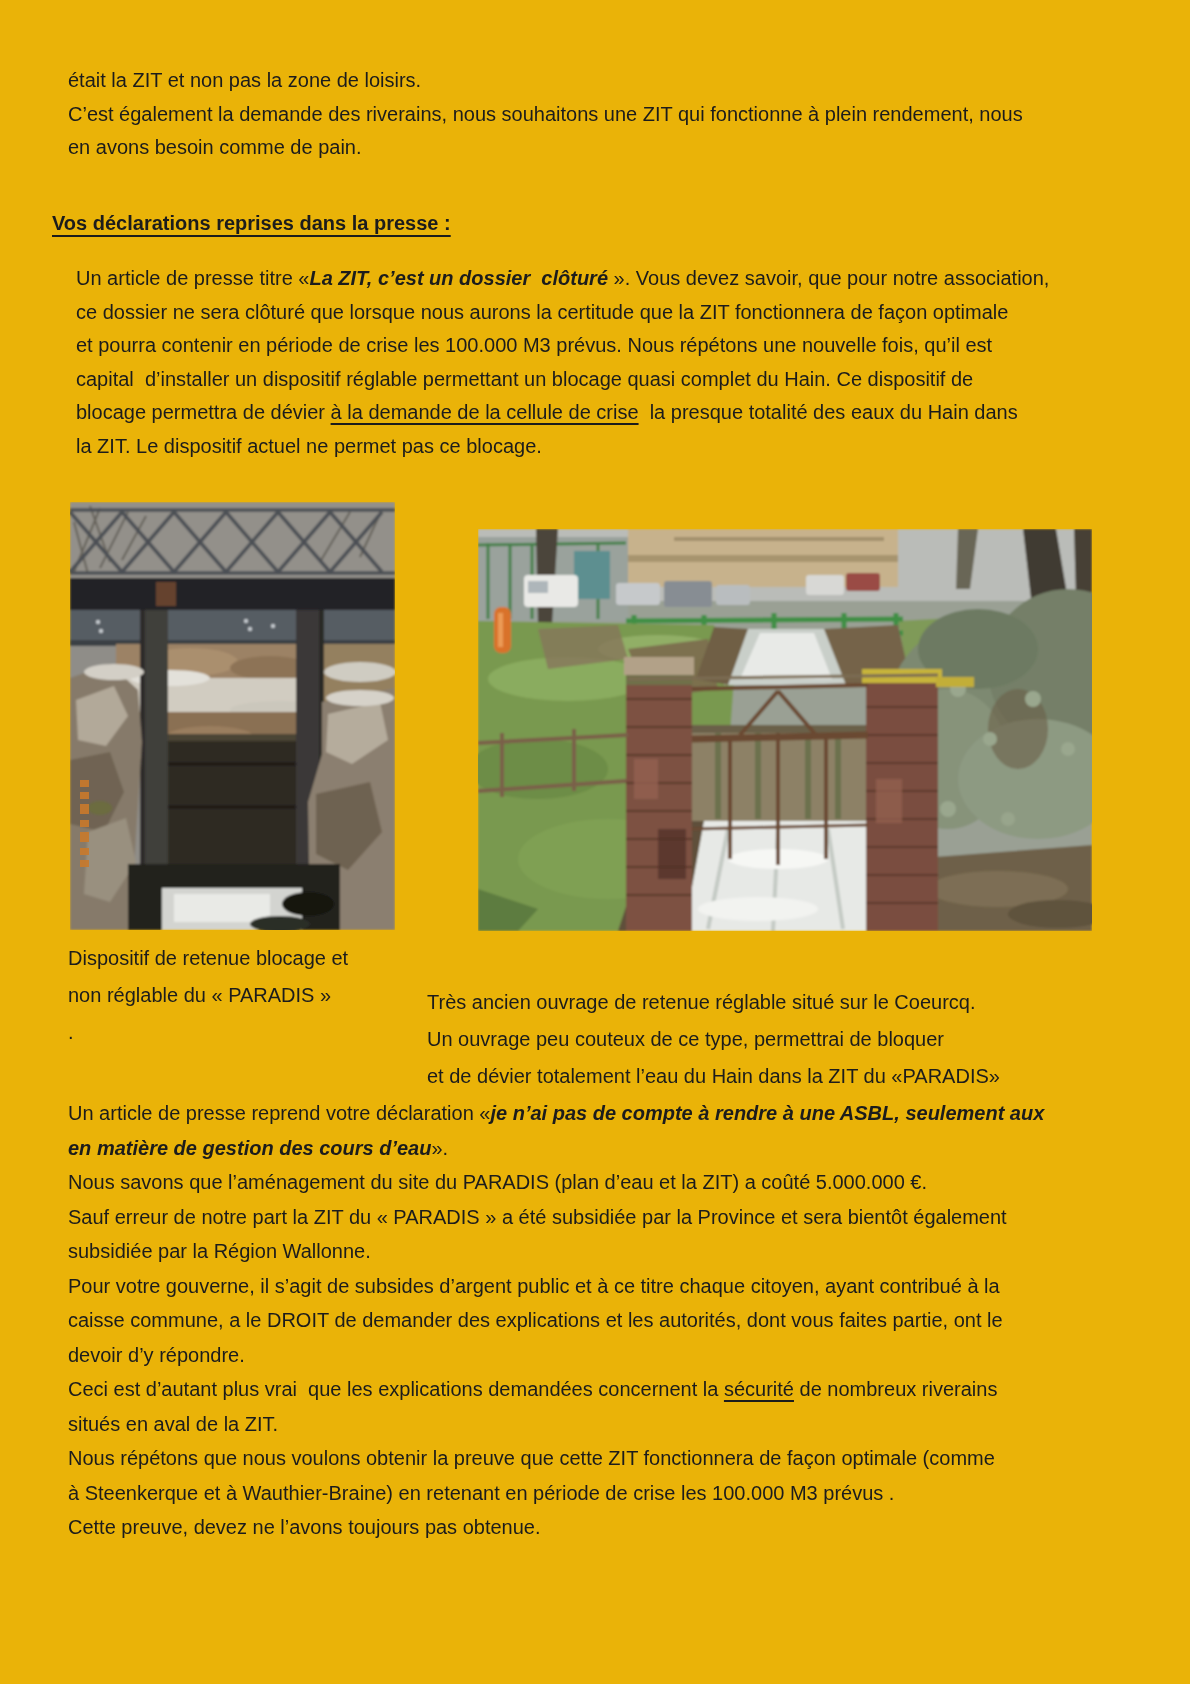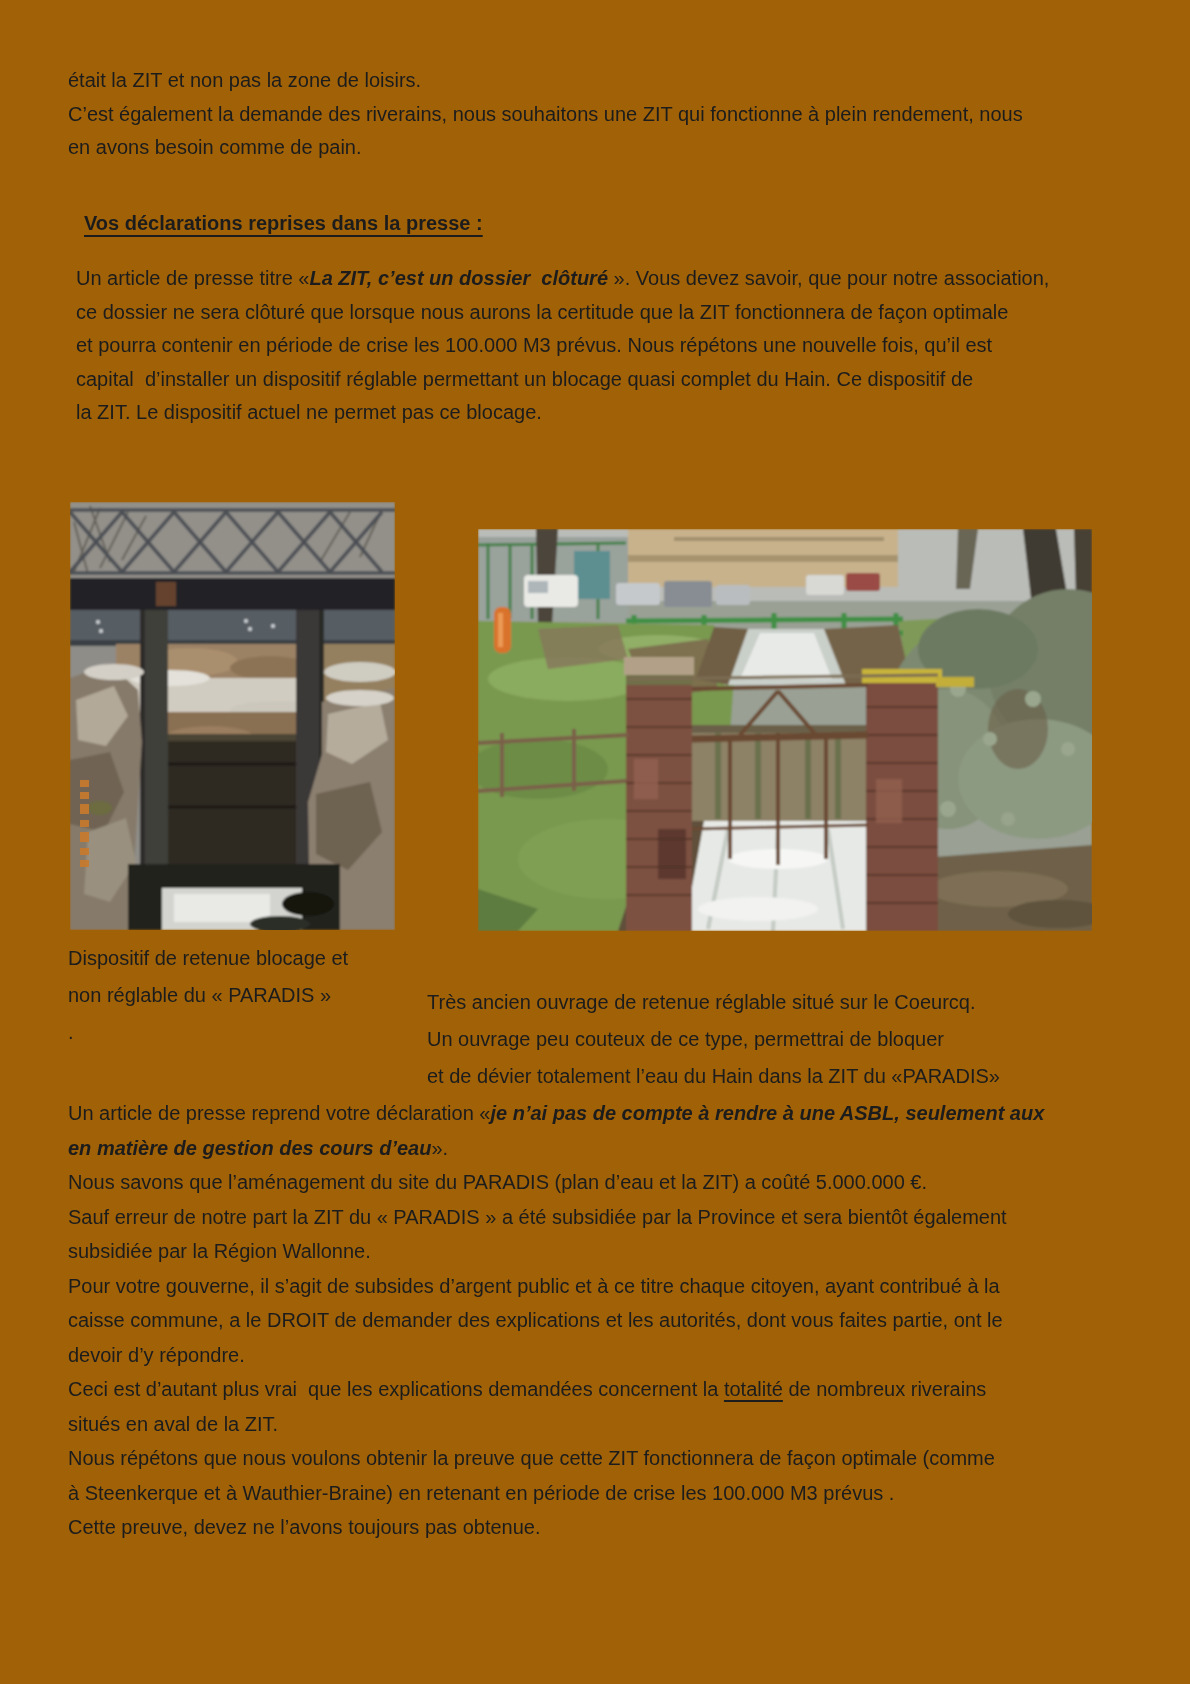--- a/index.html
+++ b/index.html
@@ -1,31 +1,31 @@
 <!DOCTYPE html>
 <html lang="fr"><head>
 <meta charset="utf-8">
 <style>
   html,body { margin:0; padding:0; background:#e9e9e9; }
   .page {
     position:relative;
     width:1190px; height:1684px;
     margin:0 auto;
-    background:#a16207;
+    background:#eab308;
     font-family:"Liberation Sans","DejaVu Sans",sans-serif;
     color:#1c1c1c;
     overflow:hidden;
   }
   .tblock { position:absolute; font-size:20px; }
   .line { white-space:pre; }
   .bi { font-weight:700; font-style:italic; }
   .u  { text-decoration:underline; text-underline-offset:4px; text-decoration-thickness:1.5px; }
 
   #intro      { left:68px; top:64px;  line-height:33.5px; }
-  #heading    { left:84px; top:212px; font-weight:700; text-decoration:underline;
+  #heading    { left:52px; top:212px; font-weight:700; text-decoration:underline;
                 text-underline-offset:5px; text-decoration-thickness:2px; font-size:20px; }
   #para1      { left:76px; top:262px; line-height:33.5px; }
 
   #photo-left  { position:absolute; left:70px;  top:502px; width:325px; height:428px; }
   #photo-right { position:absolute; left:478px; top:529px; width:614px; height:402px; }
   #caption-left  { left:68px;  top:940px; line-height:37px; }
   #caption-right { left:427px; top:940px; line-height:37px;margin-top:44px; }
 
   #para2      { left:68px; top:1096px; line-height:34.5px; }
 
@@ -42,20 +42,21 @@
       <div class="line"><span>en avons besoin comme de pain.</span></div>
     </div>
 
   <div id="heading" class="tblock">Vos déclarations reprises dans la presse :</div>
 
   <div id="para1" class="tblock">
       <div class="line"><span>Un article de presse titre «</span><span class="bi">La ZIT, c’est un dossier  clôturé</span><span> ». Vous devez savoir, que pour notre association,</span></div>
       <div class="line"><span>ce dossier ne sera clôturé que lorsque nous aurons la certitude que la ZIT fonctionnera de façon optimale</span></div>
       <div class="line"><span>et pourra contenir en période de crise les 100.000 M3 prévus. Nous répétons une nouvelle fois, qu’il est</span></div>
       <div class="line"><span>capital  d’installer un dispositif réglable permettant un blocage quasi complet du Hain. Ce dispositif de</span></div>
+      <div class="line"><span>blocage permettra de dévier </span><span class="u">à la demande de la cellule de crise</span><span>  la presque totalité des eaux du Hain dans</span></div>
       <div class="line"><span>la ZIT. Le dispositif actuel ne permet pas ce blocage.</span></div>
     </div>
 
   <figure id="photo-left" style="margin:0;">
     <svg width="325" height="428" viewBox="0 0 325 428" preserveAspectRatio="none">
       <defs>
         <filter id="softL" x="-5%" y="-5%" width="110%" height="110%">
             <feGaussianBlur stdDeviation="1"></feGaussianBlur>
           </filter>
       </defs>
@@ -297,20 +298,20 @@
 
   <div id="para2" class="tblock">
       <div class="line"><span>Un article de presse reprend votre déclaration «</span><span class="bi">je n’ai pas de compte à rendre à une ASBL, seulement aux</span></div>
       <div class="line"><span class="bi">en matière de gestion des cours d’eau</span><span>».</span></div>
       <div class="line"><span>Nous savons que l’aménagement du site du PARADIS (plan d’eau et la ZIT) a coûté 5.000.000 €.</span></div>
       <div class="line"><span>Sauf erreur de notre part la ZIT du « PARADIS » a été subsidiée par la Province et sera bientôt également</span></div>
       <div class="line"><span>subsidiée par la Région Wallonne.</span></div>
       <div class="line"><span>Pour votre gouverne, il s’agit de subsides d’argent public et à ce titre chaque citoyen, ayant contribué à la</span></div>
       <div class="line"><span>caisse commune, a le DROIT de demander des explications et les autorités, dont vous faites partie, ont le</span></div>
       <div class="line"><span>devoir d’y répondre.</span></div>
-      <div class="line"><span>Ceci est d’autant plus vrai  que les explications demandées concernent la </span><span class="u">totalité</span><span> de nombreux riverains</span></div>
+      <div class="line"><span>Ceci est d’autant plus vrai  que les explications demandées concernent la </span><span class="u">sécurité</span><span> de nombreux riverains</span></div>
       <div class="line"><span>situés en aval de la ZIT.</span></div>
       <div class="line"><span>Nous répétons que nous voulons obtenir la preuve que cette ZIT fonctionnera de façon optimale (comme</span></div>
       <div class="line"><span>à Steenkerque et à Wauthier-Braine) en retenant en période de crise les 100.000 M3 prévus .</span></div>
       <div class="line"><span>Cette preuve, devez ne l’avons toujours pas obtenue.</span></div>
     </div>
 
 </div>
 
 </body></html>

